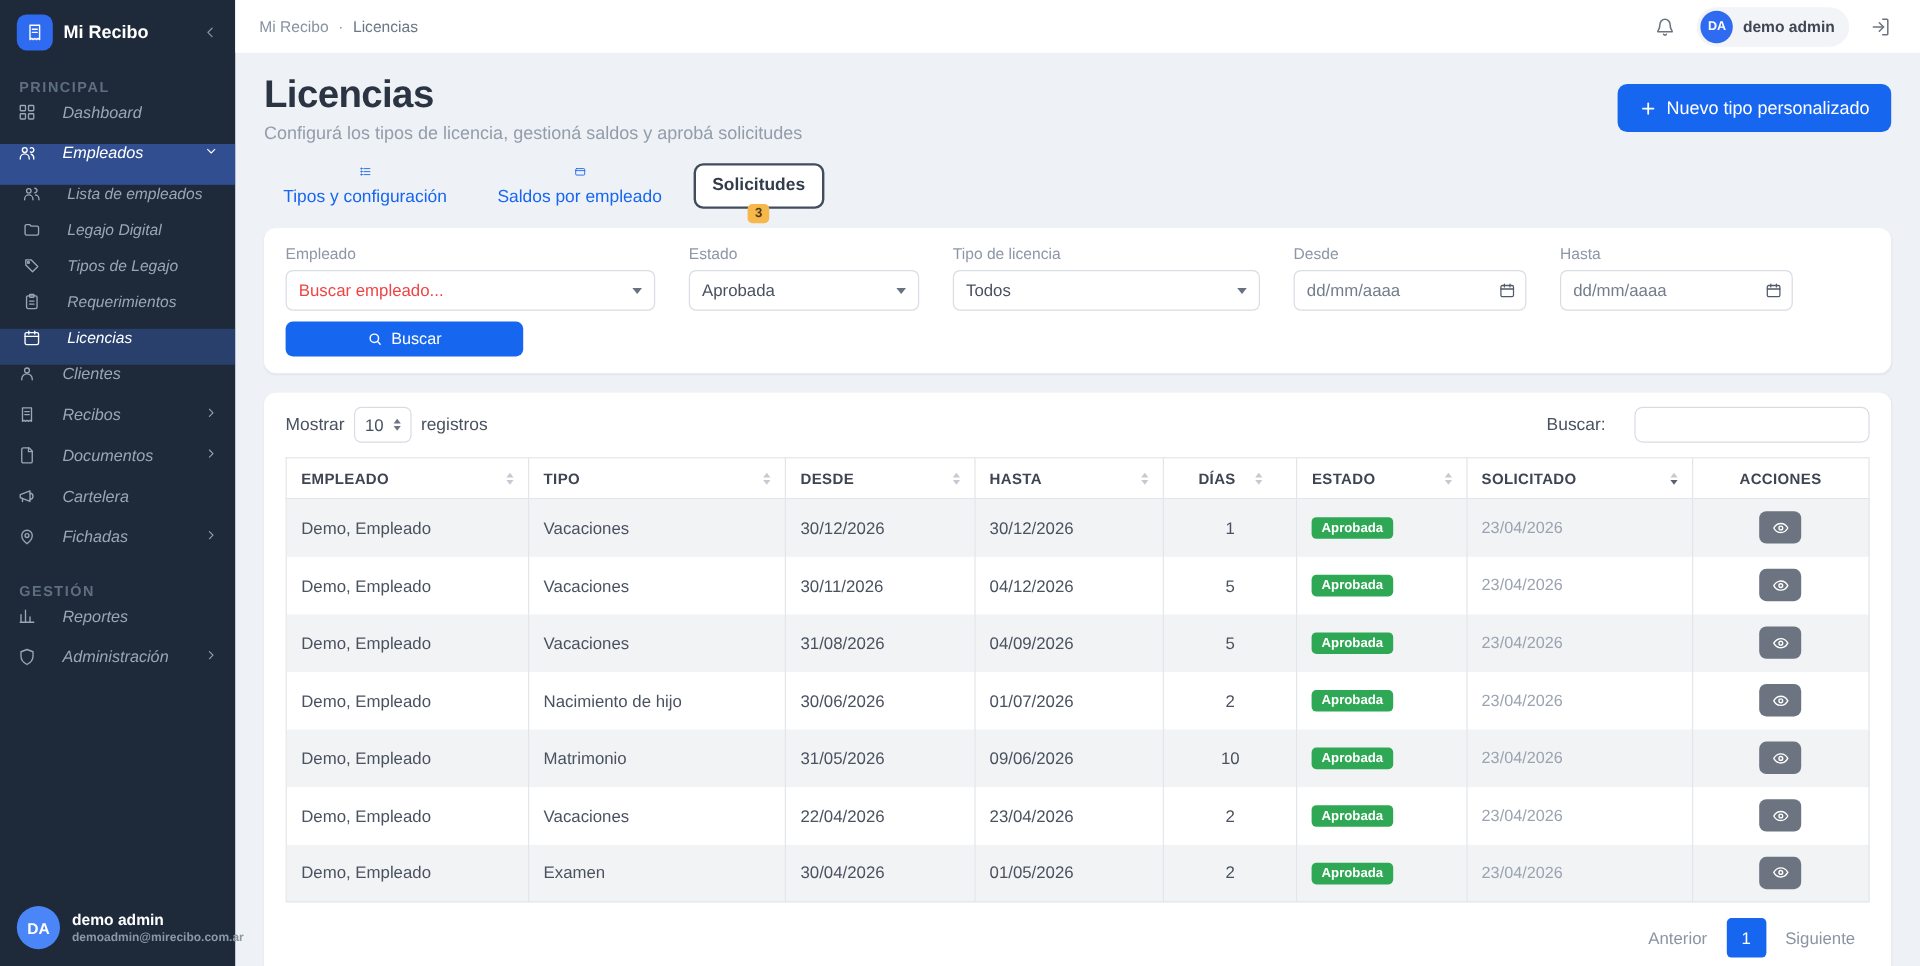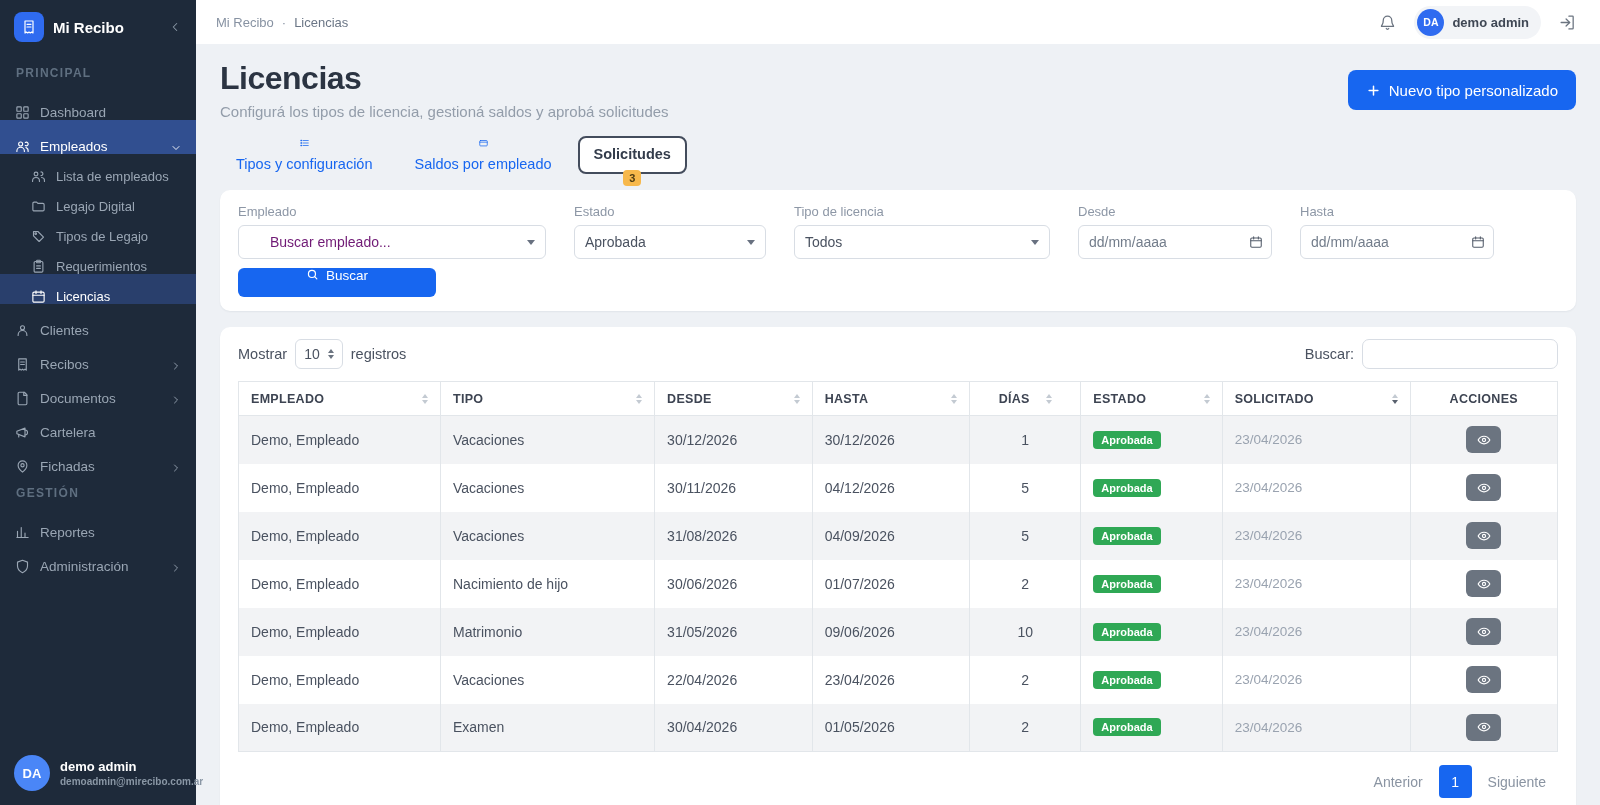--- a/index.html
+++ b/index.html
@@ -8,23 +8,23 @@
   svg { display:block; }
   .ic { stroke:currentColor; fill:none; stroke-width:1.8; stroke-linecap:round; stroke-linejoin:round; }
 
   
   .sidebar { width:196px; background:#1e2a3a; height:805px; flex-shrink:0; display:flex; flex-direction:column; }
   .brand { display:flex; align-items:center; gap:9px; padding:12px 14px; }
   .brand-logo { width:30px; height:30px; border-radius:8px; background:#2f6bf0; color:#fff; display:flex; align-items:center; justify-content:center; flex-shrink:0; }
   .brand-name { font-size:15px; font-weight:700; color:#fff; }
   .collapse-btn { margin-left:auto; color:#8a97a5; display:flex; cursor:pointer; }
   .sec-label { font-size:12px; letter-spacing:1.3px; color:#5f6f80; font-weight:700; padding:12px 16px 6px; }
-  .nav-item { display:flex; align-items:flex-end; gap:10px; height:34px; padding:0 14px; font-size:13.5px; color:#9aa6b4; cursor:pointer; }
+  .nav-item { display:flex; align-items:flex-start; gap:22px; height:34px; padding:0 14px; font-size:13.5px; color:#9aa6b4; cursor:pointer;font-style:italic; }
   .nav-item.parent-active { background:rgba(73,124,250,.45); color:#fff; }
-  .nav-sub { height:30px; padding-left:30px; font-size:13px; }
+  .nav-sub { height:30px; padding-left:18px; font-size:13px; }
   .nav-sub.active { background:rgba(73,124,250,.26); color:#fff; }
   .nv-icon { display:flex; width:16px; justify-content:center; flex-shrink:0; }
   .nv-icon svg { width:15px; height:15px; }
   .nv-caret { margin-left:auto; display:flex; }
   .nv-caret svg { width:12px; height:12px; }
   .sidebar-user { margin-top:auto; display:flex; align-items:center; gap:10px; padding:14px; }
   .su-avatar { width:36px; height:36px; border-radius:50%; background:#4a86f7; color:#fff; font-size:13px; font-weight:700; display:flex; align-items:center; justify-content:center; flex-shrink:0; }
   .su-name { font-size:13px; color:#fff; font-weight:600; }
   .su-email { font-size:10px; color:#8a97a5; margin-top:2px;font-weight:bold; }
 
@@ -54,39 +54,39 @@
   .tab.active { background:#fff; border-color:#434c5c; color:#333c4b; font-weight:600; }
   .tab-badge { background:#f7b84b; color:#4d3b12; font-size:11px; font-weight:700; border-radius:4px; padding:2px 6px; }
 
   .card { background:#fff; border-radius:10px; box-shadow:0 1px 2px rgba(25,35,50,.06); }
 
   
   .filter-card { margin-top:16px; padding:14px 18px; display:flex; gap:28px; }
   .fg { display:flex; flex-direction:column; }
   .fg .flabel { font-size:13px; color:#8d97a6; margin-bottom:6px; }
   .ctrl { height:34px; border:1px solid #d8dde4; border-radius:6px; display:flex; align-items:center; padding:0 10px; font-size:14px; color:#4a5260; background:#fff; cursor:pointer; }
-  .ctrl .ph { color:#701a75;margin-left:21px; }
+  .ctrl .ph { color:#ef4444; }
   .caret { width:0; height:0; border-left:4px solid transparent; border-right:4px solid transparent; border-top:5px solid #687180; margin-left:auto; }
   .w-emp{width:308px} .w-est{width:192px} .w-tipo{width:256px} .w-date{width:194px}
   .date-wrap { position:relative; }
   .date-wrap input { width:100%; height:34px; border:1px solid #d8dde4; border-radius:6px; padding:0 32px 0 10px; font-size:14px; color:#4a5260; font-family:inherit; outline:none; }
   .date-wrap input::placeholder { color:#737d8b; }
   .cal { position:absolute; right:9px; top:50%; transform:translateY(-50%); color:#525b69; display:flex; }
   .cal svg { width:14px; height:14px; }
-  .btn-search { margin-top:9px; width:198px; height:29px; background:#1766f0; color:#fff; border:none; border-radius:6px; font-size:13.5px; display:flex; justify-content:center; gap:7px; cursor:pointer; font-family:inherit; }
+  .btn-search { margin-top:9px; width:198px; height:29px; background:#1766f0; color:#fff; border:none; border-radius:6px; font-size:13.5px; display:flex; align-items:center; justify-content:center; gap:7px; cursor:pointer; font-family:inherit; }
   .btn-search svg { width:13px; height:13px; stroke-width:2.2; }
 
   
   .table-card { margin-top:16px; padding:12px 18px 0; height:520px; }
   .tc-controls { display:flex; align-items:center; font-size:14.5px; color:#4a5260; }
   .len-select { display:flex; align-items:center; gap:8px; border:1px solid #d8dde4; border-radius:6px; height:30px; padding:0 8px; margin:0 8px; font-size:14px; cursor:pointer; background:#fff; }
   .stepper { display:flex; flex-direction:column; gap:2px; }
   .tri-up { width:0; height:0; border-left:3.5px solid transparent; border-right:3.5px solid transparent; border-bottom:4.5px solid #6b7480; }
   .tri-dn { width:0; height:0; border-left:3.5px solid transparent; border-right:3.5px solid transparent; border-top:4.5px solid #6b7480; }
-  .tc-search { margin-left:auto; display:flex; align-items:center; gap:8px; }
+  .tc-search { margin-left:auto; display:flex; align-items:center; gap:24px; }
   .tc-search input { width:196px; height:30px; border:1px solid #d8dde4; border-radius:7px; padding:0 10px; font-family:inherit; outline:none; font-size:14px; }
 
   table { width:100%; border-collapse:collapse; margin-top:12px; font-size:14px; border-bottom:1px solid #e2e6ea; }
   thead th { border:1px solid #e2e6ea; padding:8px 12px; font-size:12.5px; color:#3d4452; text-align:left; font-weight:700; letter-spacing:.3px; height:34px; cursor:pointer; }
   .th-inner { display:flex; align-items:center; }
   .th-inner .sort { margin-left:auto; padding-left:8px; }
   .sort { display:flex; flex-direction:column; gap:2px; }
   .sort .up { width:0;height:0;border-left:3.5px solid transparent;border-right:3.5px solid transparent;border-bottom:4.5px solid #c3cad2; }
   .sort .dn { width:0;height:0;border-left:3.5px solid transparent;border-right:3.5px solid transparent;border-top:4.5px solid #c3cad2; }
   .sort.desc .dn { border-top-color:#59616e; }

